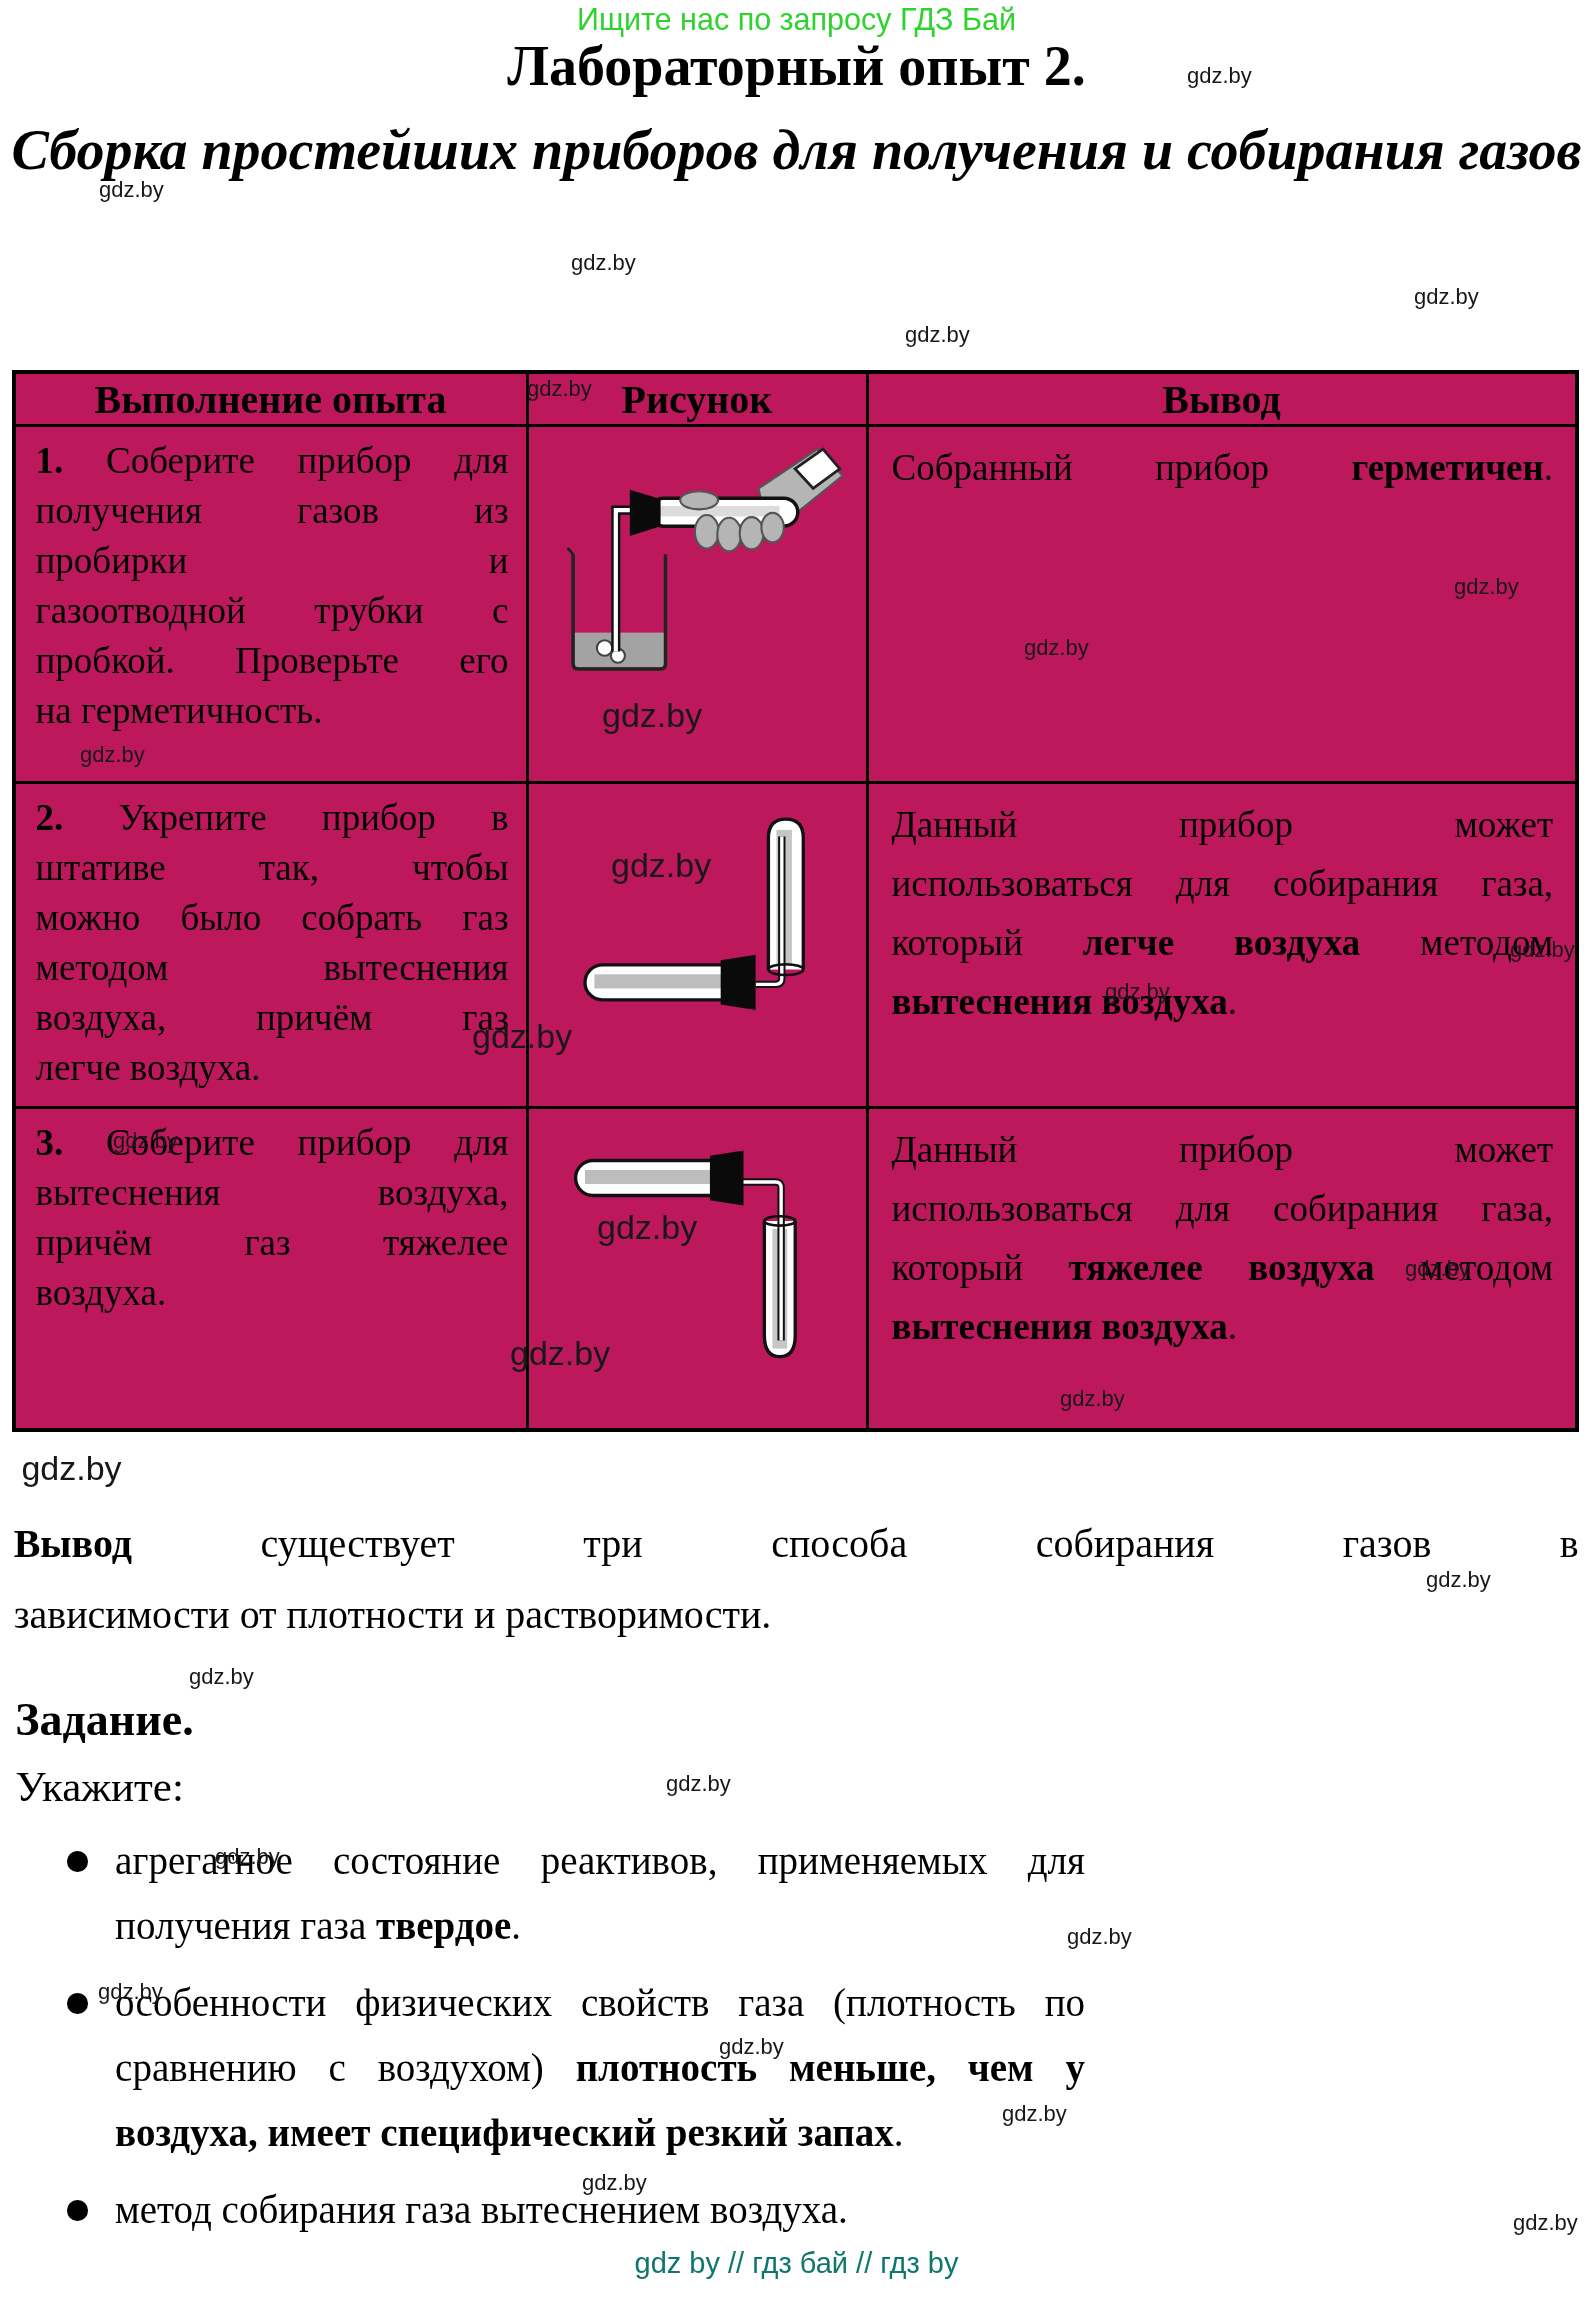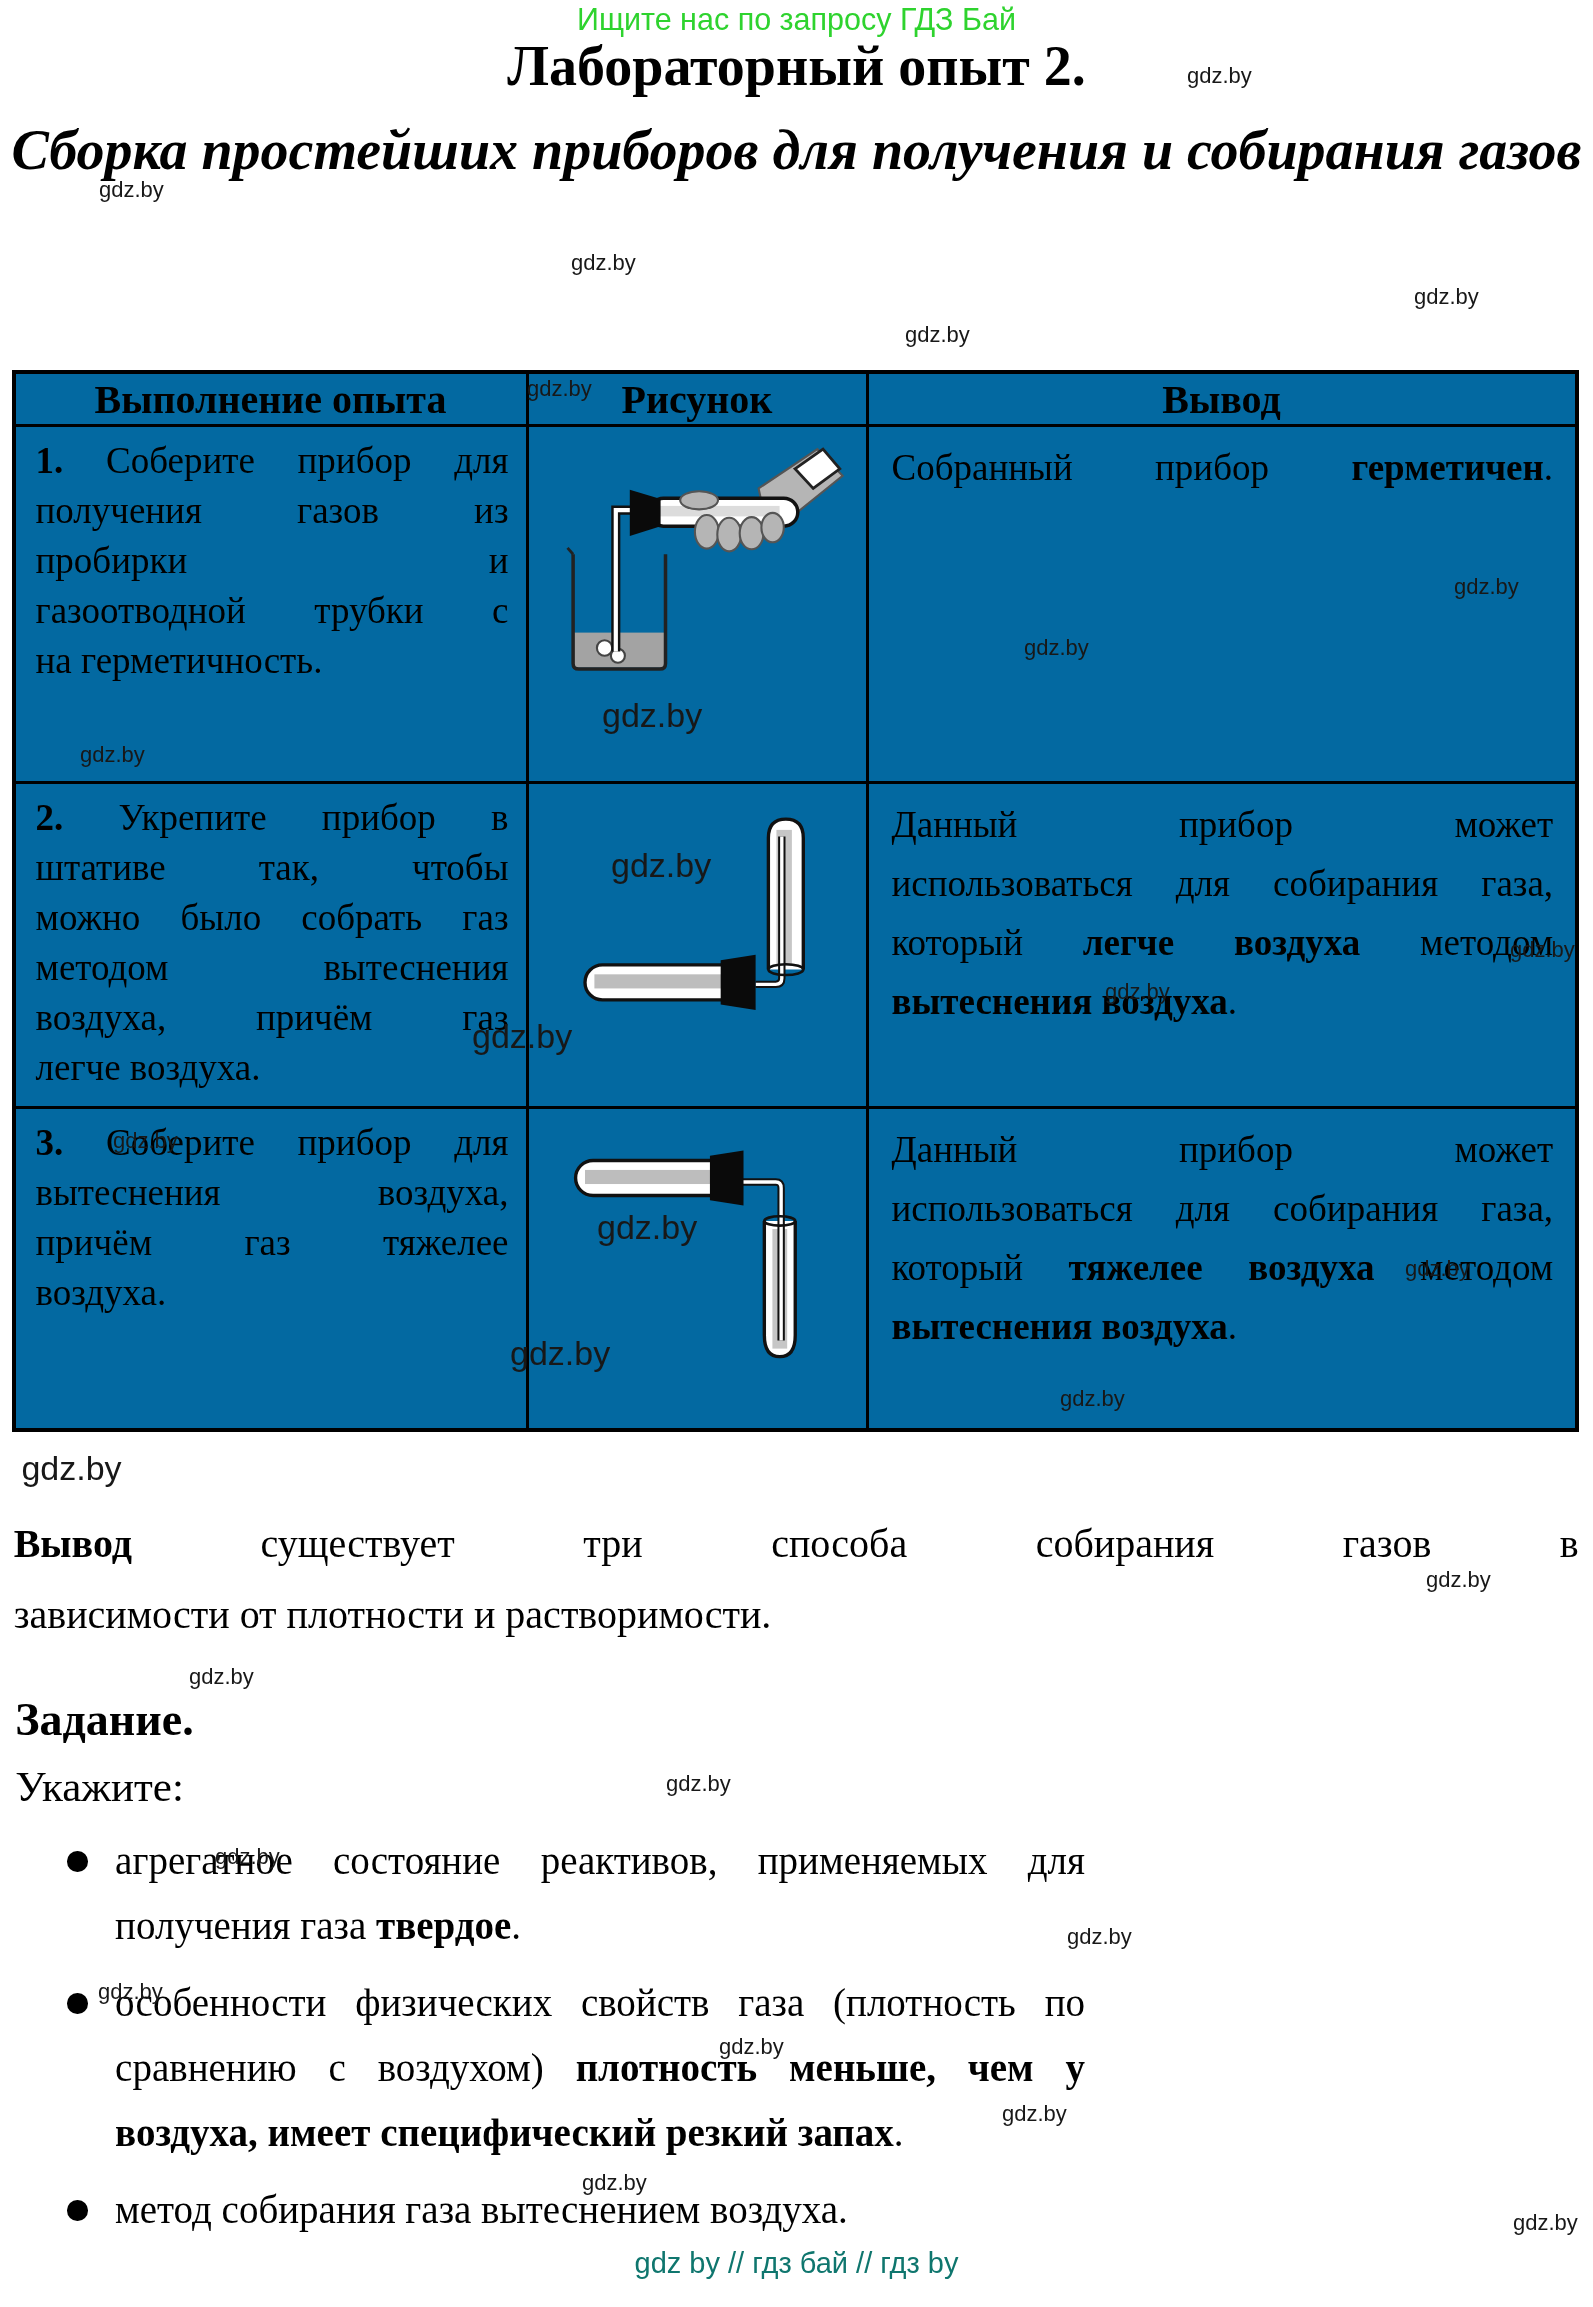--- a/index.html
+++ b/index.html
@@ -11,21 +11,21 @@
 
   .title { position:absolute; top:34px; left:0; width:100%; text-align:center;
            font-size:56px; font-weight:bold; margin:0; }
 
   .subtitle { position:absolute; top:111px; left:0; width:100%; text-align:center;
               font-size:56px; font-weight:bold; font-style:italic; line-height:78px; }
 
   .gtable { position:absolute; left:11.5px; top:370px; display:grid;
             grid-template-columns:513px 340px 706px;
             grid-template-rows:53px 357px 325px 319px;
-            border:4.6px solid #000; background:#0369a1; }
+            border:4.6px solid #000; background:#be185d; }
   .cell { border-right:3.1px solid #000; border-bottom:3.1px solid #000; box-sizing:border-box; position:relative; }
   .last-col { border-right:none; }
   .last-row { border-bottom:none; }
   .th { display:flex; align-items:center; justify-content:center; font-weight:bold; font-size:40px; }
   .action { padding:9.2px 17px 0 20px; font-size:37px; line-height:50px; }
   .concl  { padding:10.7px 21.4px 0 23px; font-size:37px; line-height:59px; }
   .lines > div { text-align:justify; text-align-last:justify; }
   .lines > div:last-child { text-align:left; text-align-last:left; }
   .just-all.lines > div:last-child { text-align:justify; text-align-last:justify; }
   .figcell svg { display:block; }
@@ -61,20 +61,21 @@
   <div class="gtable">
     <div class="cell th">Выполнение опыта</div>
     <div class="cell th">Рисунок</div>
     <div class="cell th last-col">Вывод</div>
 
     <div class="cell action lines">
         <div><b>1.</b><span> Соберите прибор для</span></div>
         <div><span>получения газов из</span></div>
         <div><span>пробирки и</span></div>
         <div><span>газоотводной трубки с</span></div>
+        <div><span>пробкой. Проверьте его</span></div>
         <div><span>на герметичность.</span></div>
       </div>
     <div class="cell figcell">
       <svg class="fig1" width="294" viewBox="0 0 420 400" xmlns="http://www.w3.org/2000/svg">
         <g>
           <rect x="34" y="268" width="130" height="50" fill="#a3a3a3"></rect>
           <circle cx="78" cy="290" r="11" fill="#fff" stroke="#444" stroke-width="3"></circle>
           <circle cx="97" cy="301" r="10" fill="#fff" stroke="#444" stroke-width="3"></circle>
         </g>
         <g>

